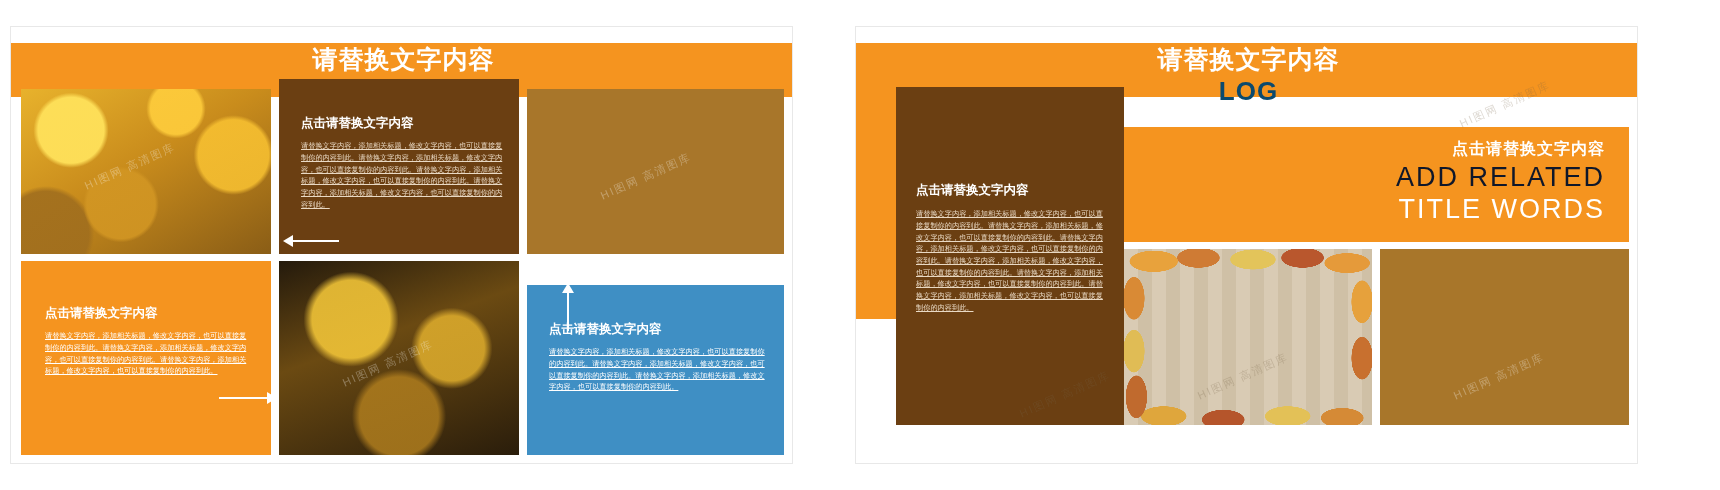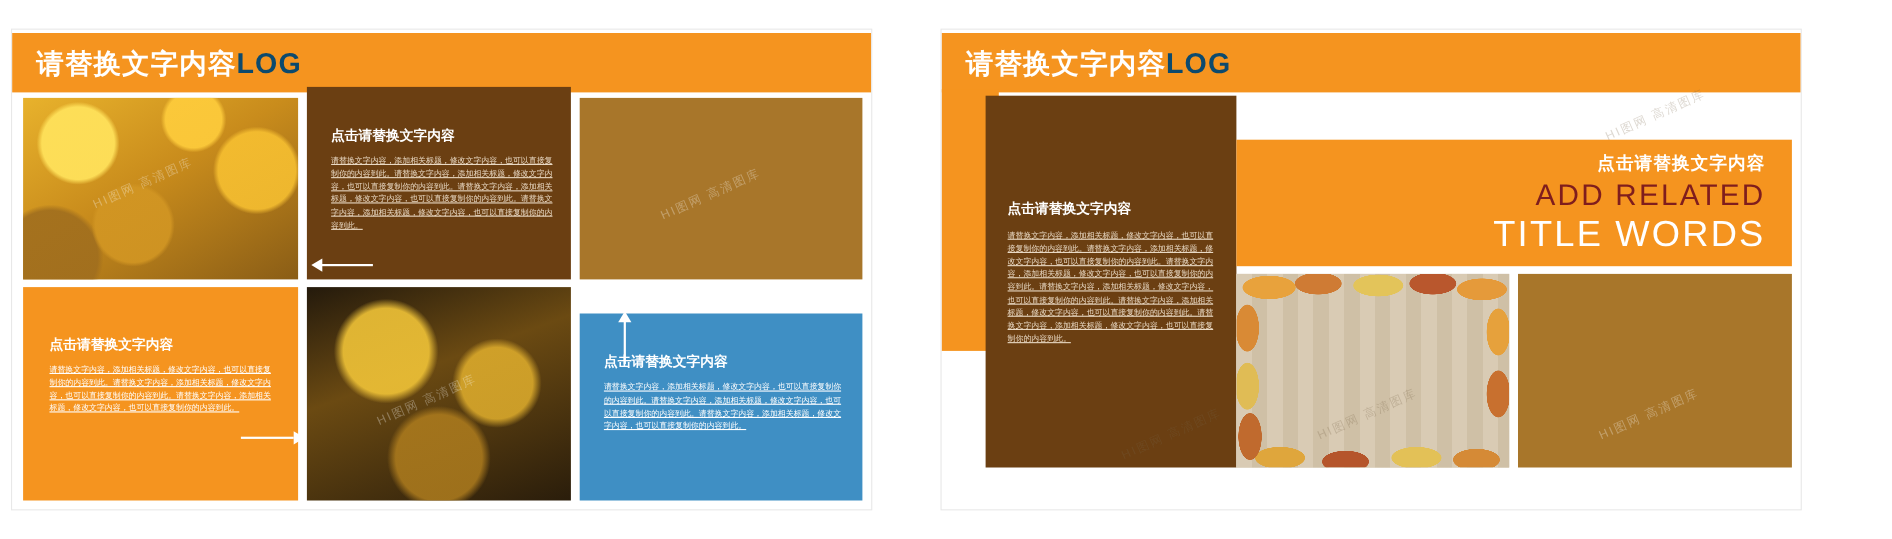--- a/index.html
+++ b/index.html
@@ -22,28 +22,29 @@
     background: #ffffff;
     overflow: hidden;
     border: 1px solid #e8e8e8;
   }
   .slide-left { margin-left: 10px; }
   .slide-right { margin-left: 62px; }
 
   
   .hdr {
     position: absolute;
-    left: 0; top: 3px;
+    left: 0; top: 16px;
     width: 100%;
     height: 54px;
     background: #f5941f;
     display: flex;
     align-items: center;
     justify-content: flex-start;
     padding: 0 18px 0 22px;
+    flex-direction: column;
   }
   .hdr-title {
     color: #ffffff;
     font-size: 25px;
     font-weight: bold;
     letter-spacing: 1px;
   }
   .hdr-logo {
     color: #0c4a6e;
     font-size: 26px;
@@ -202,22 +203,22 @@
     <div class="block" style="left:0; top:54px; width:52px; height:238px; background:#f5941f;"></div>
 
     <div class="block" style="left:40px; top:60px; width:228px; height:338px; background:#6b3f12; padding:95px 18px 10px 20px;">
       <div class="blk-title" style="color:#ffffff; font-size:12.5px; margin-bottom:10px;">点击请替换文字内容</div>
       <div class="blk-body" style="color:#e9d9c4; font-size:7.2px;">请替换文字内容，添加相关标题，修改文字内容，也可以直接复制你的内容到此。请替换文字内容，添加相关标题，修改文字内容，也可以直接复制你的内容到此。请替换文字内容，添加相关标题，修改文字内容，也可以直接复制你的内容到此。请替换文字内容，添加相关标题，修改文字内容，也可以直接复制你的内容到此。请替换文字内容，添加相关标题，修改文字内容，也可以直接复制你的内容到此。请替换文字内容，添加相关标题，修改文字内容，也可以直接复制你的内容到此。</div>
       <div class="wm wm-dark" style="left:120px; top:300px;">HI图网 高清图库</div>
     </div>
 
     <div class="block" style="left:268px; top:100px; width:505px; height:115px; background:#f5941f; padding:12px 24px 0 0; text-align:right;">
       <div style="color:#ffffff; font-size:16px; font-weight:bold; letter-spacing:1px;">点击请替换文字内容</div>
-      <div style="color:#7f1d1d; font-size:27px; letter-spacing:2px; line-height:1.18; margin-top:2px;">ADD RELATED</div>
-      <div style="color:#ffffff; font-size:33px; letter-spacing:2px; line-height:1.18;">TITLE WORDS</div>
+      <div style="color:#0f172a; font-size:27px; letter-spacing:2px; line-height:1.18; margin-top:2px;">ADD RELATED</div>
+      <div style="color:#ffffff; font-size:27px; letter-spacing:2px; line-height:1.18;">TITLE WORDS</div>
     </div>
 
     <div class="photo ph-wood-leaves" style="left:268px; top:222px; width:248px; height:176px;">
       <div class="leafring"></div>
       <div class="wm wm-dark" style="left:70px; top:120px;">HI图网 高清图库</div>
     </div>
 
     <div class="photo ph-forest-b" style="left:524px; top:222px; width:249px; height:176px;">
       <div class="wm" style="left:70px; top:120px;">HI图网 高清图库</div>
     </div>

